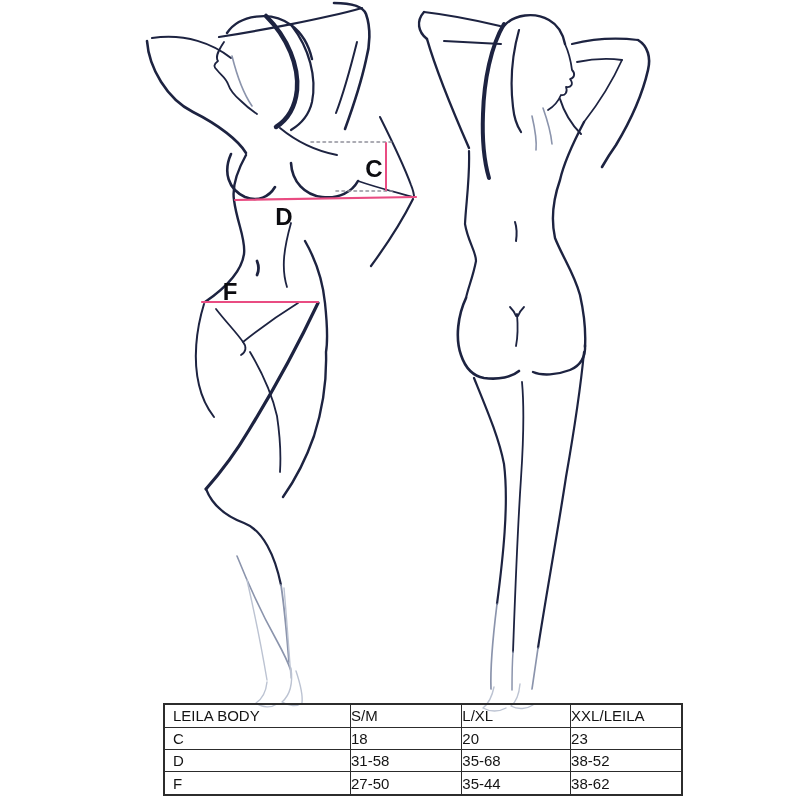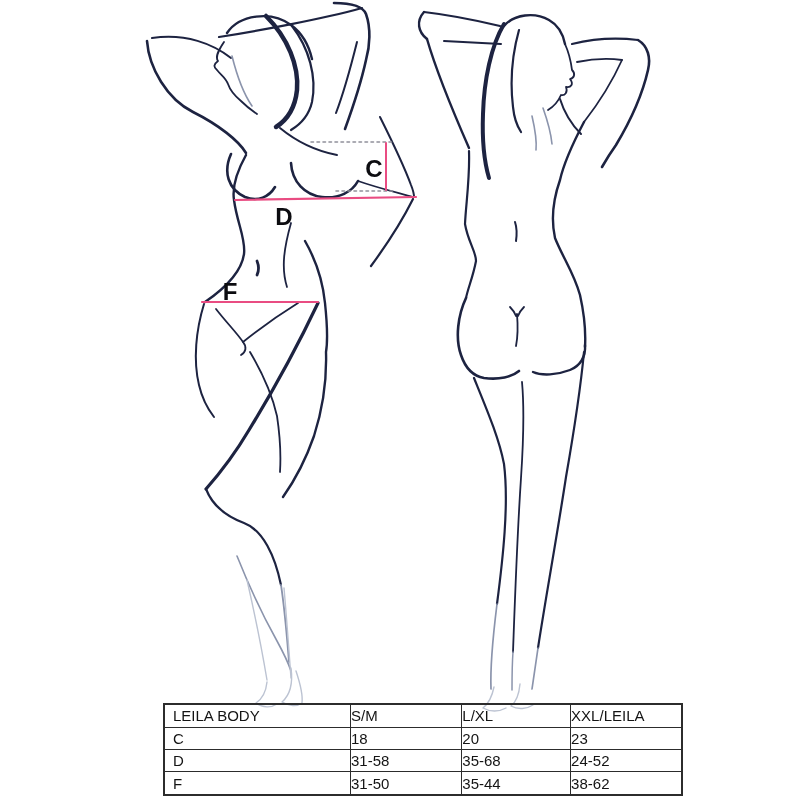--- a/index.html
+++ b/index.html
@@ -127,25 +127,25 @@
       <tr>
         <td class="lbl">C</td>
         <td class="ctr">18</td>
         <td class="ctr">20</td>
         <td class="ctr">23</td>
       </tr>
       <tr>
         <td class="lbl">D</td>
         <td class="ctr">31-58</td>
         <td class="ctr">35-68</td>
-        <td class="ctr">24-52</td>
+        <td class="ctr">38-52</td>
       </tr>
       <tr>
         <td class="lbl">F</td>
-        <td class="ctr">31-50</td>
+        <td class="ctr">27-50</td>
         <td class="ctr">35-44</td>
         <td class="ctr">38-62</td>
       </tr>
     </tbody>
       </table>
   </div>
 
 </div>
 
 </body></html>

